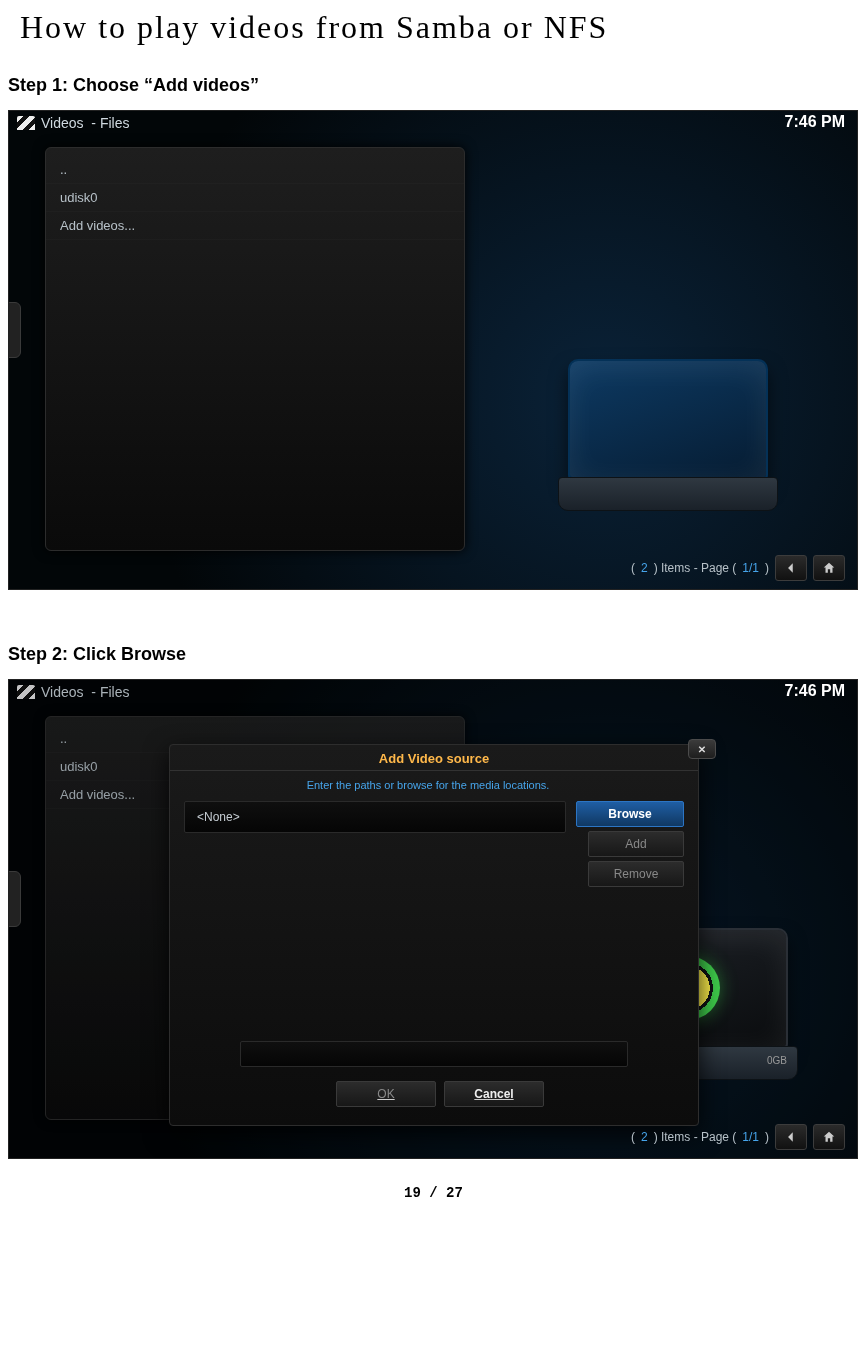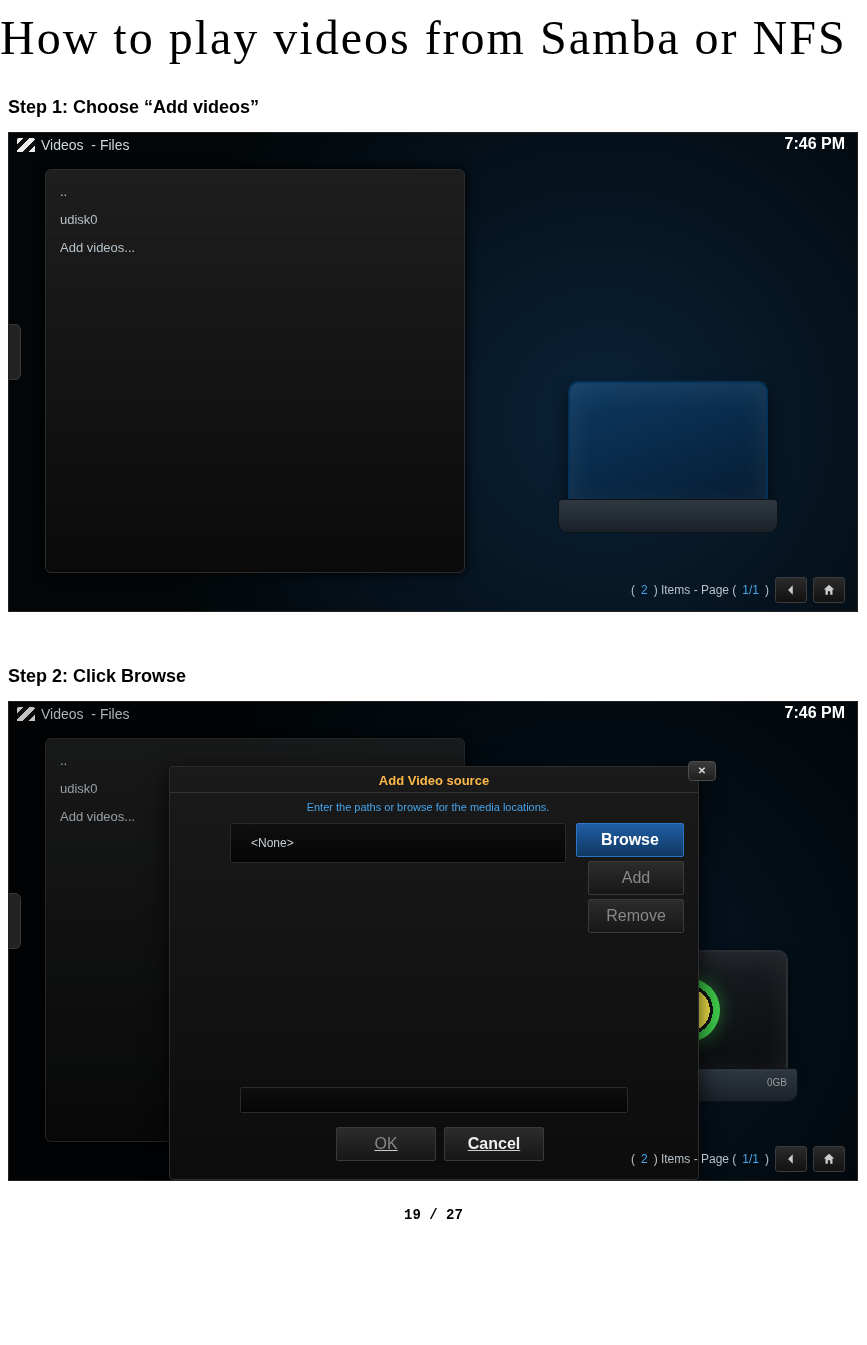--- a/index.html
+++ b/index.html
@@ -5,24 +5,24 @@
   * { box-sizing: border-box; margin: 0; padding: 0; }
   body {
     width: 867px;
     font-family: "Segoe UI", Tahoma, Arial, sans-serif;
     background: #fff;
     color: #000;
     padding: 0 0 30px 0;
   }
   .page-title {
     font-family: "SimSun", "MS Mincho", serif;
-    font-size: 48px;
+    font-size: 32px;
     font-weight: normal;
     letter-spacing: 2px;
-    padding: 6px 8px 14px 0;
+    padding: 6px 8px 14px 20px;
     line-height: 1.35;
   }
   .step {
     font-family: Verdana, Tahoma, sans-serif;
     font-size: 18px;
     font-weight: bold;
     padding: 12px 8px 14px 8px;
   }
   .shot {
     position: relative;
@@ -181,37 +181,37 @@
     font-size: 11px;
     padding: 8px 12px 10px 0;
   }
   .dialog .body {
     display: flex;
     padding: 0 14px;
     gap: 10px;
   }
   .src-field {
     flex: 1;
-    height: 40px;
+    height: 32px;
     background: linear-gradient(#0f0f0f,#050505);
     border: 1px solid #2a2a2a;
     border-radius: 2px;
     color: #c6cdd3;
     font-size: 12px;
-    padding: 0 20px;
-    display:flex; align-items:center;margin-left:46px;
+    padding: 0 12px;
+    display:flex; align-items:center;
   }
   .btn-col { width: 108px; display:flex; flex-direction:column; gap:4px; }
   .dbtn {
-    height: 34px;
+    height: 26px;
     background: linear-gradient(#2c2c2c,#171717);
     border: 1px solid #3a3a3a;
     border-radius: 2px;
     color: #bbb;
-    font-size: 16px;
+    font-size: 12px;
     display:flex; align-items:center; justify-content:center;
   }
   .dbtn.primary {
     background: linear-gradient(#1f5ea4,#103862);
     border-color: #2c75c4;
     color: #fff;
     font-weight: bold;
   }
   .dbtn.ghost { color: #888; margin-left: 12px; }
   .name-field {

